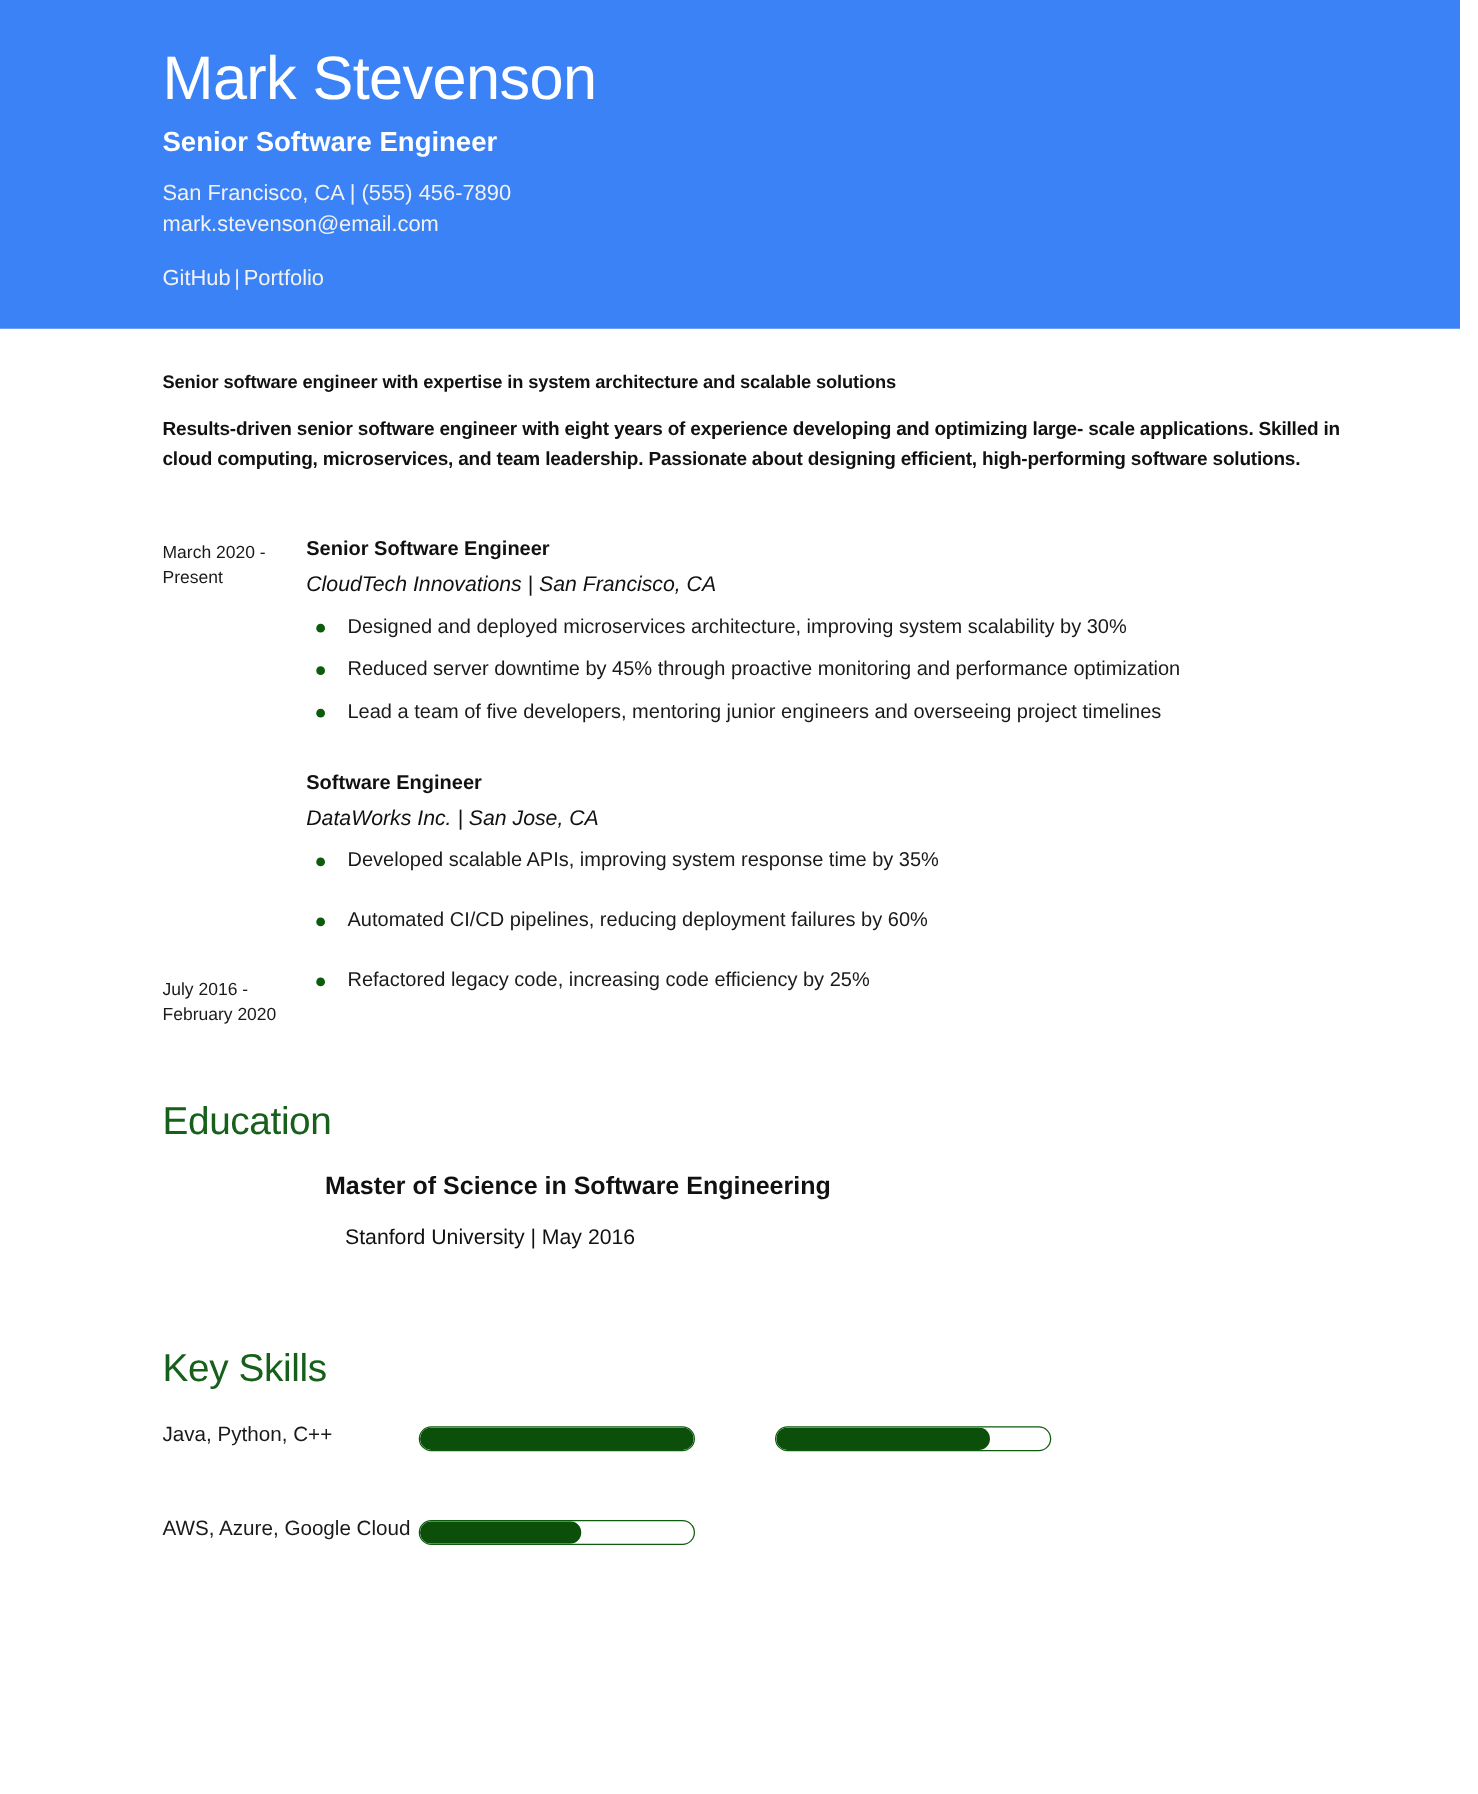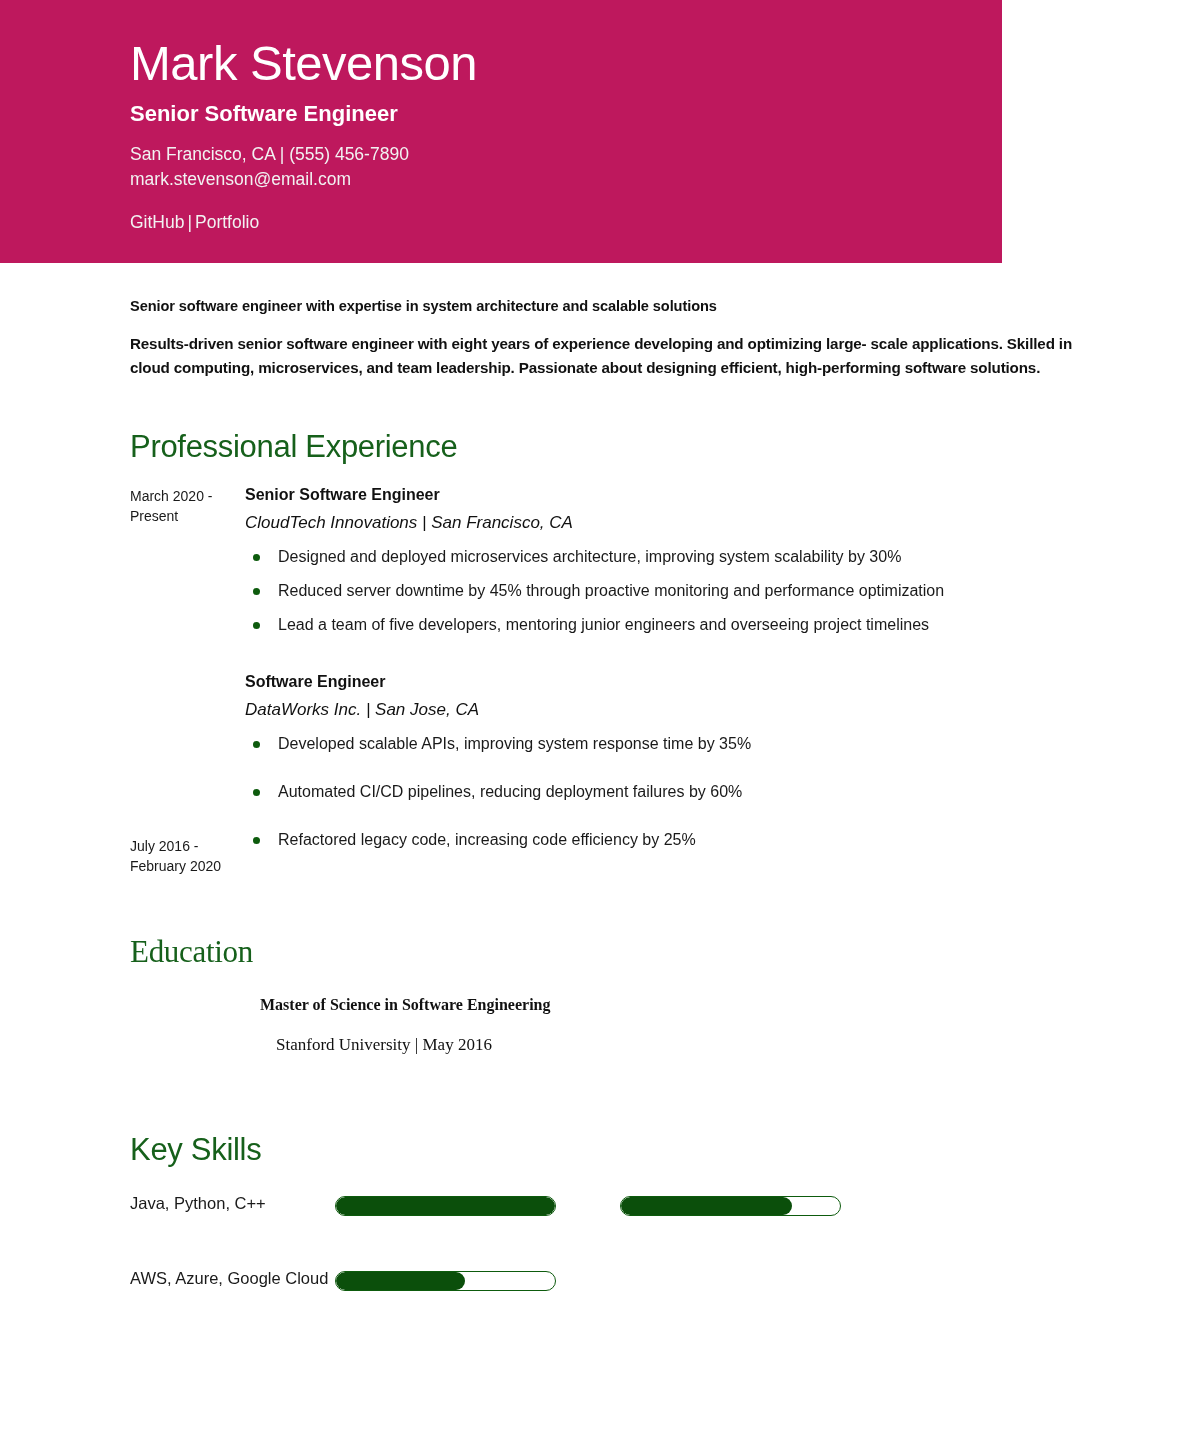--- a/index.html
+++ b/index.html
@@ -11,22 +11,22 @@
     width: 1182px;
     height: 1435px;
     font-family: "Liberation Sans", sans-serif;
     color: #111111;
     overflow: hidden;
     position: relative;
   }
 
   
   .header-band {
-    background: #be185d;
-    width: 1002px;
+    background: #3b82f6;
+    width: 1168px;
     height: 263px;
     box-sizing: border-box;
     padding: 34px 0 0 130px;
   }
   .full-name {
     color: #ffffff;
     font-size: 49px;
     line-height: 58px;
     font-weight: 400;
     letter-spacing: -0.5px;
@@ -86,21 +86,21 @@
   }
   .section-heading {
     color: #16601b;
     font-size: 31px;
     line-height: 38px;
     font-weight: 400;
     margin: 0;
     letter-spacing: -0.3px;
   }
   .section-experience { margin-top: 48px; }
-  .section-education  { margin-top: 57px; font-family: Liberation Serif, serif; }
+  .section-education  { margin-top: 57px; }
   .section-skills     { margin-top: 58px; }
 
   
   .experience-list { margin-top: 17px; }
   .experience-entry {
     display: flex;
     align-items: flex-start;
   }
   .entry-spacing-2 { margin-top: 23px; align-items: flex-end; }
   .entry-dates {
@@ -154,21 +154,21 @@
   .education-list { margin-top: 22px; }
   .education-entry {
     display: flex;
     align-items: flex-start;
   }
   .edu-spacer {
     width: 130px;
     flex: 0 0 130px;
   }
   .edu-degree {
-    font-size: 16px;
+    font-size: 20px;
     line-height: 23px;
     font-weight: bold;
     font-stretch: condensed;
     margin: 0 0 5px 0;
   }
   .edu-school {
     font-size: 17px;
     line-height: 25px;
     margin: 16px;
   }
@@ -227,21 +227,20 @@
 </div>
 
 <div class="page-body">
 
   <div class="summary-block">
     <p class="summary-headline">Senior software engineer with expertise in system architecture and scalable solutions</p>
     <p class="summary-paragraph">Results-driven senior software engineer with eight years of experience developing and optimizing large- scale applications. Skilled in cloud computing, microservices, and team leadership. Passionate about designing efficient, high-performing software solutions.</p>
   </div>
 
   <div class="section section-experience">
-    <h2 class="section-heading">Professional Experience</h2>
 
     <div class="experience-list">
 
       <div class="experience-entry">
         <div class="entry-dates">March 2020 - Present</div>
         <div class="entry-main">
           <div class="entry-role">Senior Software Engineer</div>
           <div class="entry-company">CloudTech Innovations | San Francisco, CA</div>
           <ul class="bullet-list bullets-tight">
             <li class="bullet-item">

